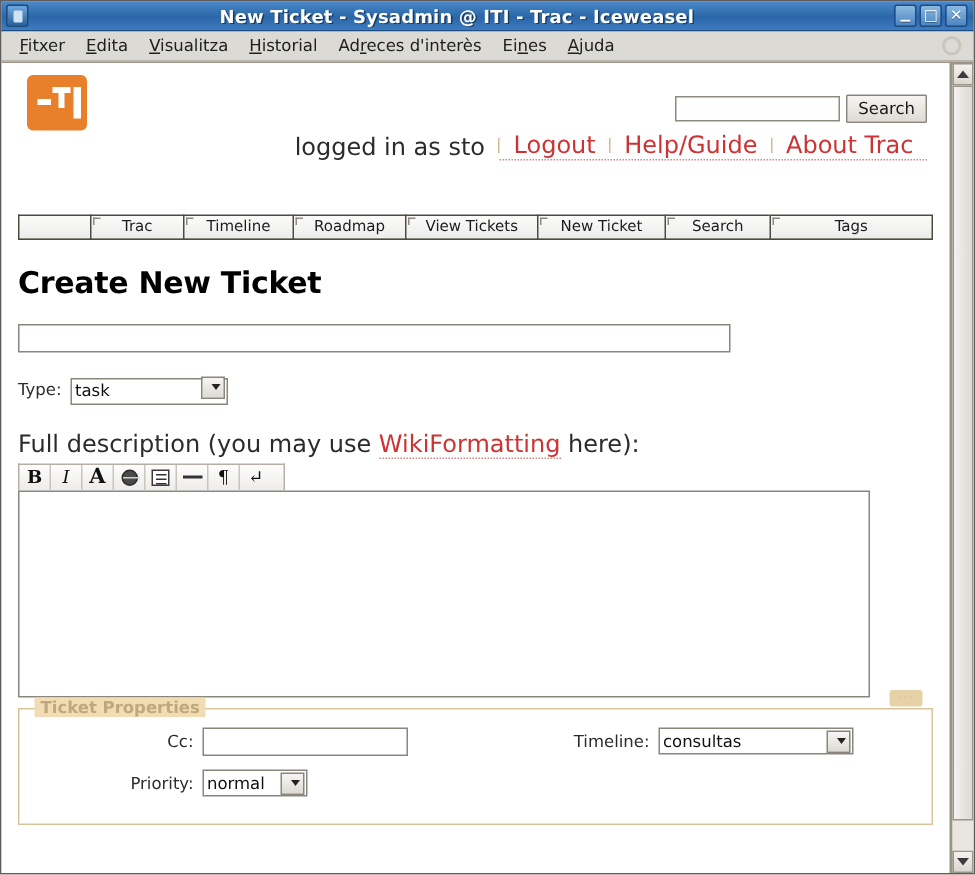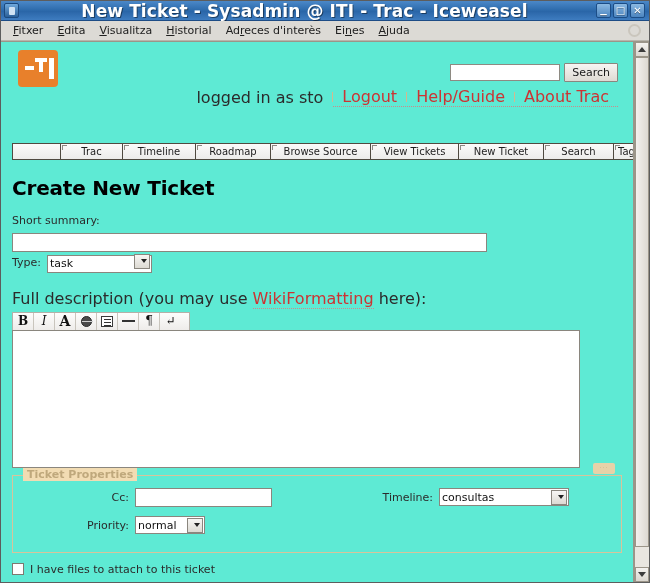--- a/index.html
+++ b/index.html
@@ -42,21 +42,21 @@
     content: "";
     position: absolute; left: 4px; top: 3px;
     width: 6px; height: 8px;
     background: #cfe2f3;
     border-radius: 1px;
   }
   .titlebar-title {
     flex: 1 1 auto;
     text-align: center;
     color: #ffffff;
-    font-size: 17px;
+    font-size: 12px;
     font-weight: bold;
     font-family: "DejaVu Sans", sans-serif;
     text-shadow: 1px 1px 0 rgba(0,0,0,0.45);
     white-space: nowrap; overflow: hidden;
     letter-spacing: 0.1px;
     padding-right: 6px;
   }
   .win-buttons { display: flex; gap: 2px; flex: 0 0 auto; padding-right:2px; }
   .win-btn {
     width: 15px; height: 15px;
@@ -103,21 +103,21 @@
   .viewport {
     flex: 1 1 auto;
     position: relative;
     display: flex;
     overflow: hidden;
     background: #f1d9ae;
     border-top: 1px solid #9b9589;
   }
   .page {
     flex: 1 1 auto;
-    background: #5eead4;
+    background: #ffffff;
     position: relative;
     overflow: hidden;
     border-right: 1px solid #9b9589;
   }
 
   
   .vscroll {
     width: 15px; flex: 0 0 15px;
     background: #e6e3dd;
     border-left: 1px solid #9b9589;
@@ -271,20 +271,21 @@
   .summary-input {
     width: 475px; height: 19px;
     border: 1px solid #8a867e;
     background: #ffffff;
     font-size: 11px;
     padding: 0 3px;
     font-family: "DejaVu Sans", sans-serif;
     outline: none;
   }
   .row-type {
+    margin-top: 14px;
     display: flex; align-items: center; gap: 6px;
   }
   .row-type .lbl { font-size: 11px; color: #2b2b2b; }
 
   select.sel {
     font-size: 11px;
     font-family: "DejaVu Sans", sans-serif;
     background: #ffffff;
     border: 1px solid #8a867e;
     height: 18px;
@@ -509,32 +510,30 @@
           <span class="sep"></span>
           <a href="#">About Trac</a>
         </div>
       </div>
 
       <div class="nav-tabs">
         <div class="nav-tab first"></div>
         <div class="nav-tab" style="flex:0 0 62px">Trac</div>
         <div class="nav-tab" style="flex:0 0 73px">Timeline</div>
         <div class="nav-tab" style="flex:0 0 75px">Roadmap</div>
-        <div class="nav-tab" style="flex:0 0 100px">Browse Source</div>
         <div class="nav-tab" style="flex:0 0 88px">View Tickets</div>
         <div class="nav-tab" style="flex:0 0 85px">New Ticket</div>
         <div class="nav-tab" style="flex:0 0 70px">Search</div>
         <div class="nav-tab" style="flex:1 1 auto">Tags</div>
       </div>
 
       <div class="content">
 
         <h1 class="page-title">Create New Ticket</h1>
 
-        <div class="field-label">Short summary:</div>
         <input class="summary-input" type="text" autofocus="" value="" style="">
 
         <div class="row-type">
           <span class="lbl">Type:</span>
           <span class="sel-wrap">
             <select class="sel sel-type">
               <option>task</option>
             </select>
           </span>
         </div>
@@ -587,24 +586,20 @@
                 <span class="sel-wrap">
                   <select class="sel sel-component">
                     <option>consultas</option>
                   </select>
                 </span>
               </div>
             </div>
           </div>
         </div>
 
-        <div class="attach-row">
-          <span class="chk"></span>
-          <span>I have files to attach to this ticket</span>
-        </div>
 
         
 
         
 
       </div>
     </div>
 
     <div class="vscroll">
       <div class="sb-arrow up">

